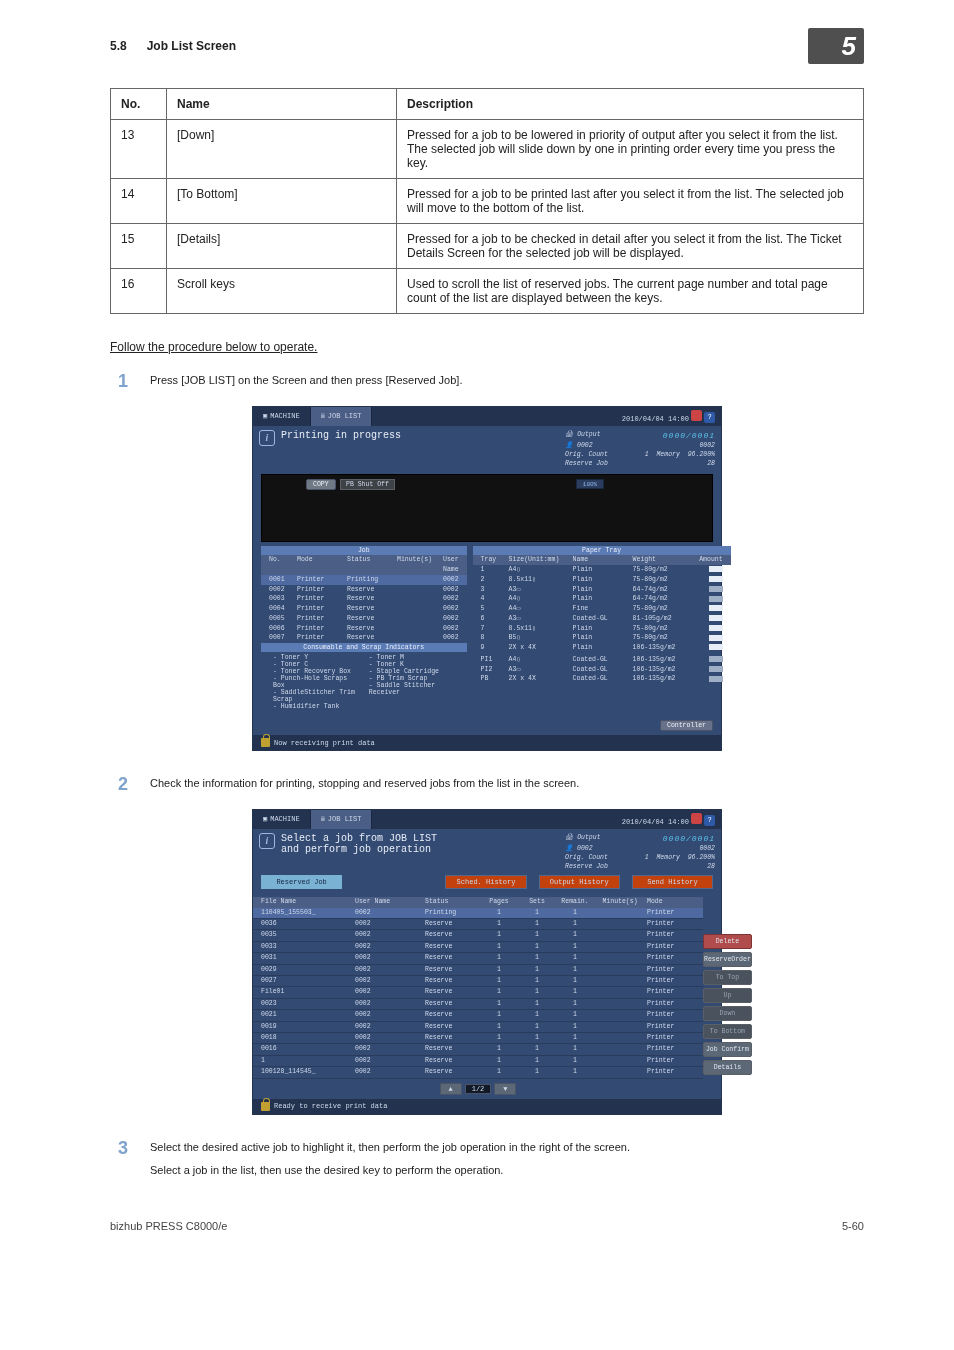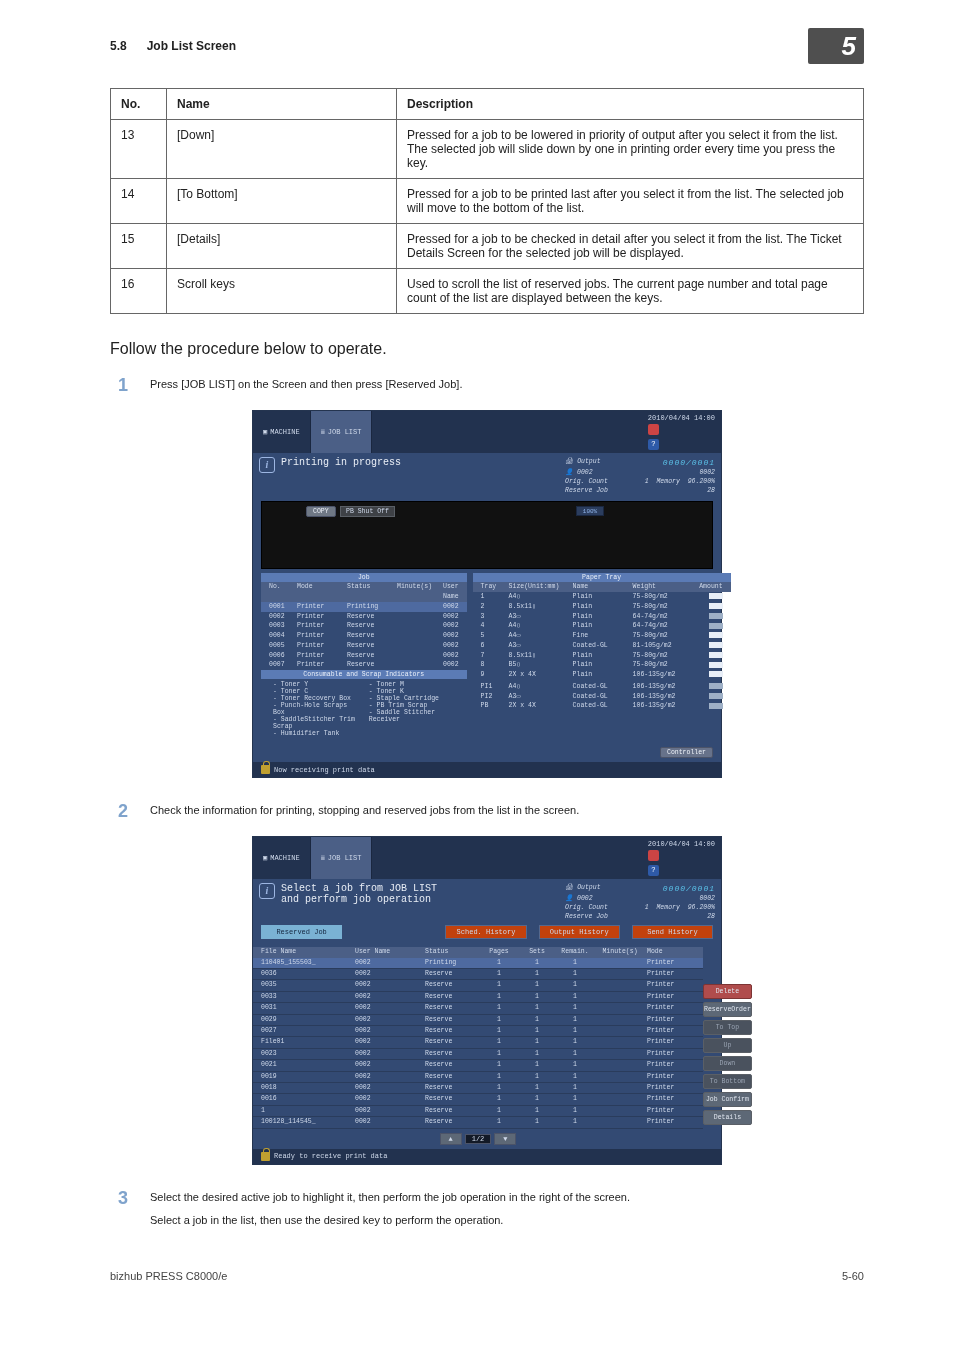--- a/index.html
+++ b/index.html
@@ -49,22 +49,23 @@
     vertical-align: top;
     text-align: left;
   }
   table.maintable th {
     font-weight: bold;
     background: #fff;
   }
   .col-no { width: 56px; }
   .col-name { width: 230px; }
   .instr {
-    font-size: 16px;
+    font-size: 12px;
     margin: 26px 0 18px 0;
+    text-decoration: underline;
   }
   .step {
     display: flex;
     align-items: flex-start;
     margin: 12px 0 4px 0;
     gap: 22px;
   }
   .step-num {
     font-size: 18px;
     font-weight: bold;
@@ -95,21 +96,21 @@
     background: #22324f;
   }
   .shot .tab {
     padding: 3px 10px;
     border-right: 1px solid #1a2740;
     display:flex;
     align-items:center;
     gap:3px;
   }
   .shot .tab.active { background: #4b5f86; }
-  .shot .datebar { margin-left:auto; padding:3px 6px; display:flex; align-items:flex-start; gap:2px;flex-direction:column; }
+  .shot .datebar { margin-left:auto; padding:3px 6px; display:flex; align-items:flex-end; gap:2px; }
   .shot .date-icons span { display:inline-block; width:11px; height:11px; border-radius:2px; }
   .shot .dot-red { background:#c44; }
   .shot .dot-help { background:#2e5aa8; color:#fff; text-align:center; line-height:11px; }
   .shot .titlebar {
     display:flex; padding:4px 6px 2px 6px; align-items:flex-start;
   }
   .shot .info-icon{
     width:16px;height:16px;border:1px solid #9db6e2;border-radius:3px;
     color:#9db6e2;display:flex;align-items:center;justify-content:center;
     font-family: Georgia, serif;font-style:italic;font-weight:bold;font-size:10px;

